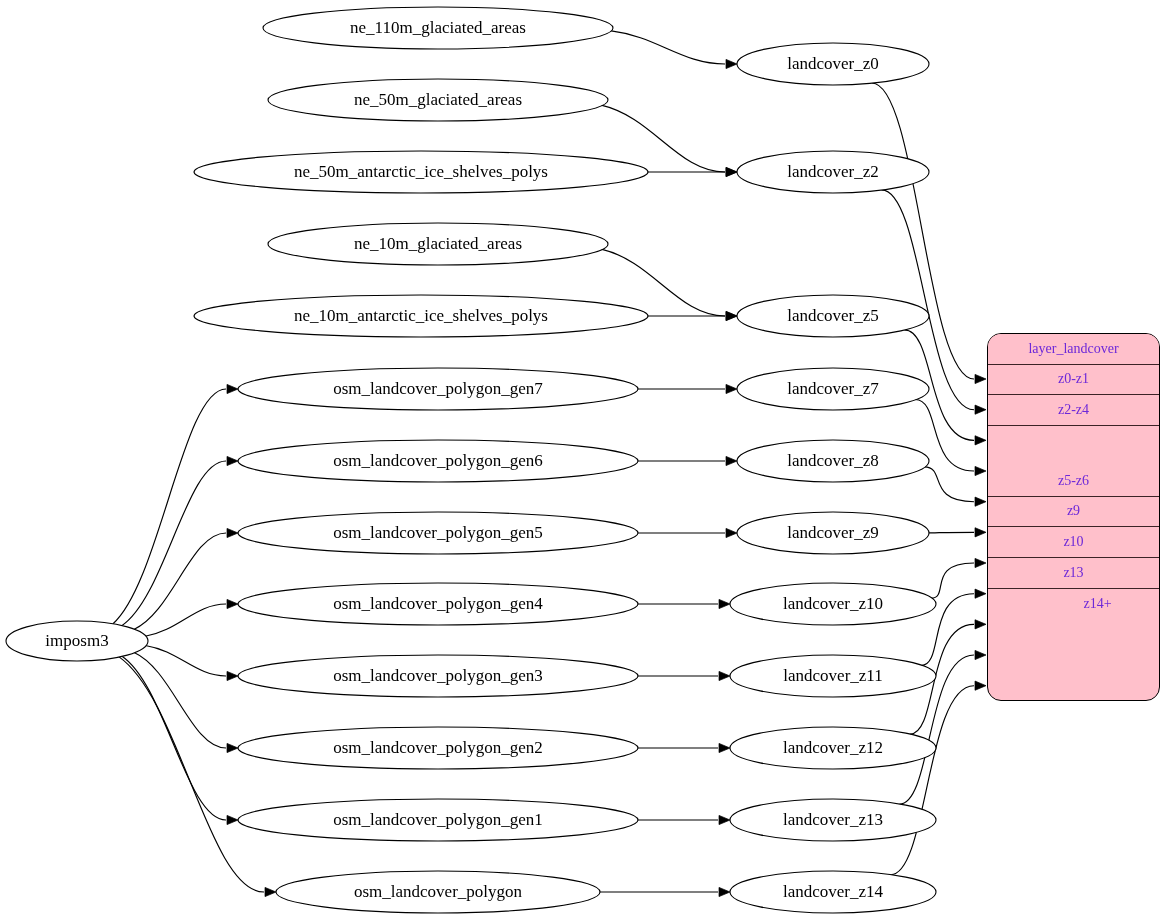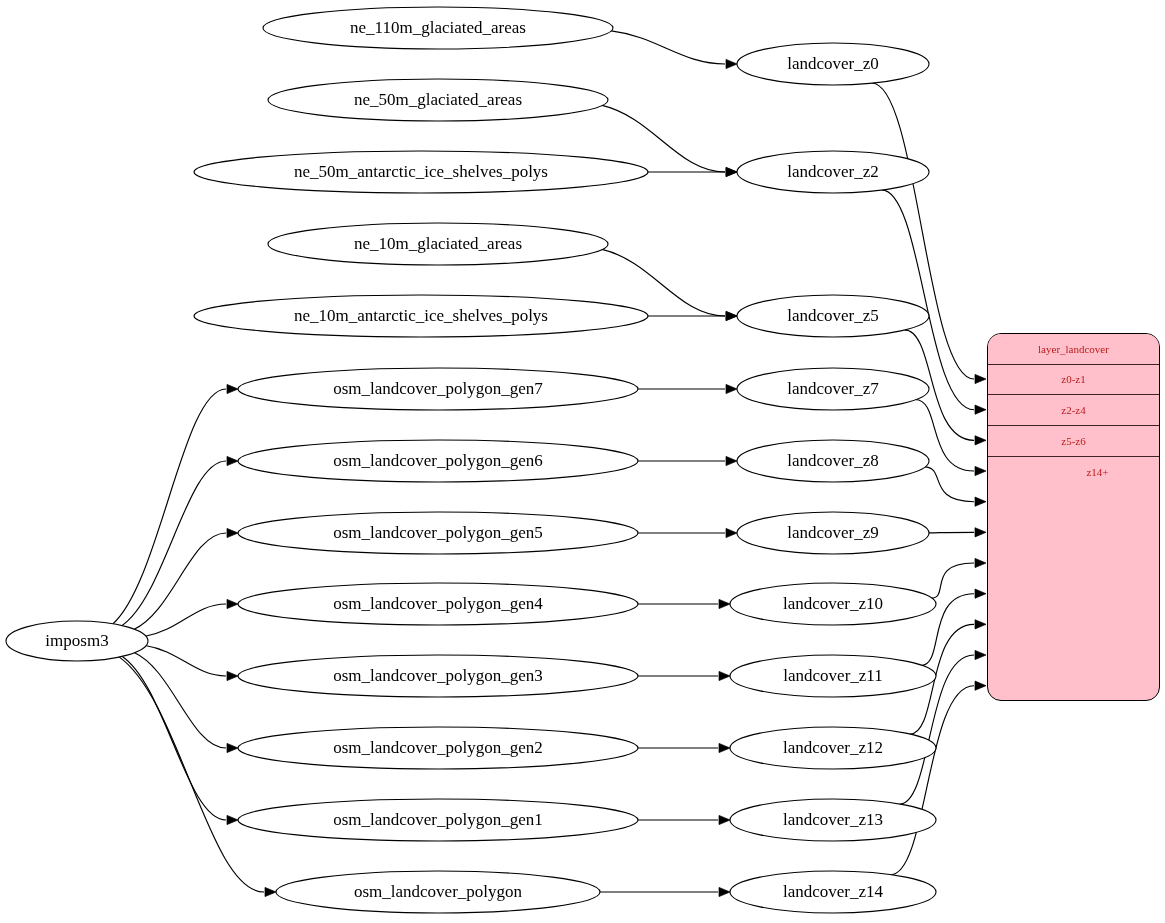--- a/index.html
+++ b/index.html
@@ -52,22 +52,22 @@
     border-radius: 14px;
     background: #ffc0cb;
     overflow: hidden;
   }
   .record .rrow {
     box-sizing: border-box;
     display: flex;
     align-items: center;
     justify-content: center;
     font-family: "Liberation Serif", "DejaVu Serif", serif;
-    font-size: 11px;
-    color: #b91c1c;
+    font-size: 14px;
+    color: #6d28d9;
     background: #ffc0cb;
     border-bottom: 1.3px solid #3b2226;
     white-space: nowrap;
   }
   .record .rrow:last-child {
     border-bottom: none;
   }
 </style>
 </head>
 <body>
@@ -242,17 +242,20 @@
           <ellipse class="ell" cx="833" cy="892" rx="103" ry="21"></ellipse>
           <text class="nodelabel" x="833" y="893">landcover_z14</text>
         </g>
       </g>
   </svg>
 
   <div class="record" id="record-table" style="left: 987px; top: 333px; width: 173px; height: 368px; background: rgb(255, 192, 203);">
       <div class="rrow" style="height: 30.6667px;">layer_landcover</div>
       <div class="rrow" style="height: 30.6667px;">z0-z1</div>
       <div class="rrow" style="height: 30.6667px;">z2-z4</div>
-      <div class="rrow" style="height: 30.6667px;">z5-z6</div>
+      <div class="rrow" style="height: 30.6667px; margin-top: 40px;">z5-z6</div>
+      <div class="rrow" style="height: 30.6667px;">z9</div>
+      <div class="rrow" style="height: 30.6667px;">z10</div>
+      <div class="rrow" style="height: 30.6667px;">z13</div>
       <div class="rrow" style="height: 30.6667px; padding-left: 48px;">z14+</div>
     </div>
 
 </div>
 
 </body></html>

